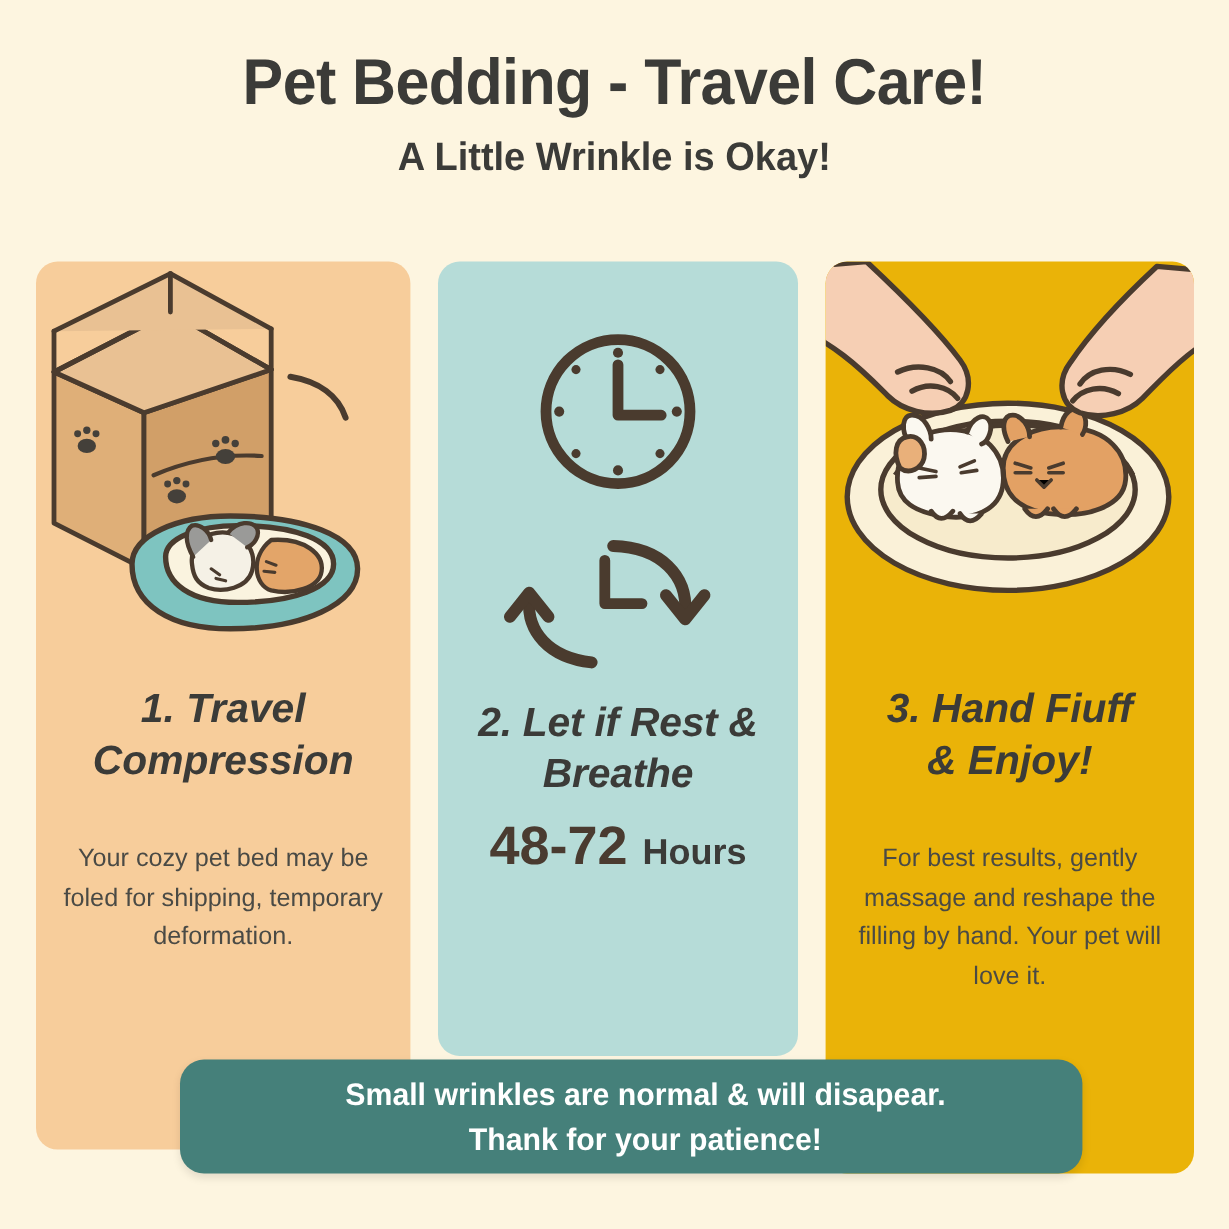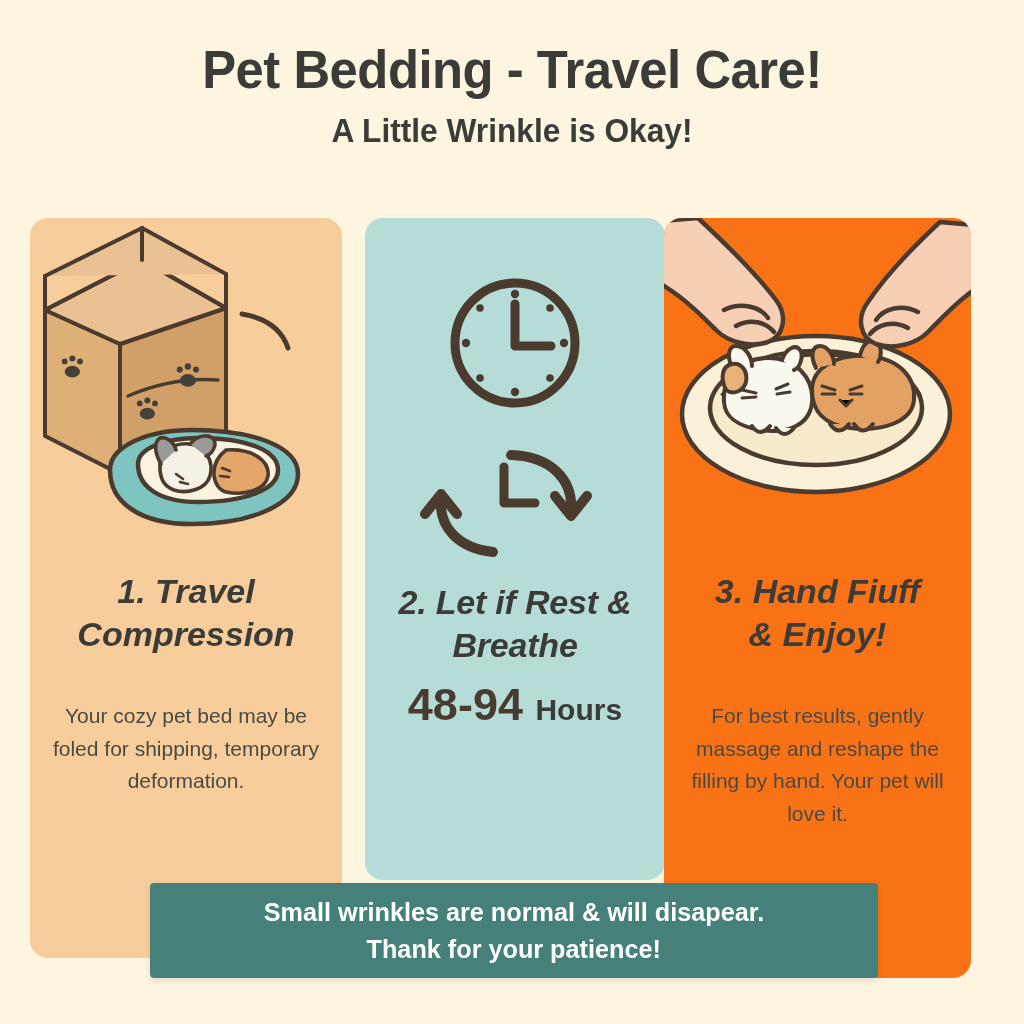--- a/index.html
+++ b/index.html
@@ -54,22 +54,22 @@
   }
   .col-1 {
     left: 30px;  top: 218px;  width: 312px; height: 740px;
     background: #F7CD9B;
   }
   .col-2 {
     left: 365px; top: 218px;  width: 300px; height: 662px;
     background: #B6DCD8;
   }
   .col-3 {
-    left: 664px; top: 218px;  width: 307px; height: 760px;
-    background: #f97316;
+    left: 688px; top: 218px;  width: 307px; height: 760px;
+    background: #eab308;
   }
 
   .art {
     position: absolute;
     left: 0; top: 0;
     width: 100%;
   }
   .col-text {
     position: absolute;
     left: 0;
@@ -110,26 +110,27 @@
   }
 
   
   .footer {
     position: absolute;
     left: 150px;
     top: 883px;
     width: 728px;
     height: 95px;
     background: #45807A;
-    border-radius: 4px;
+    border-radius: 20px;
     display: flex;
     flex-direction: column;
     align-items: center;
     justify-content: center;
     box-shadow: 0 3px 7px rgba(0,0,0,0.10);
+    padding-left: 24px;
   }
   .footer-line {
     color: #FFFFFF;
     font-size: 26px;
     font-weight: 700;
     line-height: 1.42;
     text-align: center;
     transform: scaleX(0.97);
   }
 </style>
@@ -235,21 +236,21 @@
           <path d="M190 278 L206 298 L222 278" stroke-width="10"></path>
 
           <path d="M128 334 C 92 330 74 308 76 282" stroke-width="10"></path>
           <path d="M60 296 L76 276 L92 296" stroke-width="10"></path>
         </g>
       </svg>
     </div>
     <div class="col-text" style="top:363px;">
       <p class="step-head small">2. Let if Rest &amp; Breathe</p>
       <p class="big-num">
-        <span>48-94</span>
+        <span>48-72</span>
         <span class="unit">Hours</span>
       </p>
     </div>
   </div>
 
   <div class="col col-3">
     <div class="art" style="height:330px;">
       <svg viewBox="0 0 307 330" width="307" height="330" xmlns="http://www.w3.org/2000/svg">
 
         <g stroke="#4A3B2E" stroke-width="4.5" stroke-linejoin="round">

